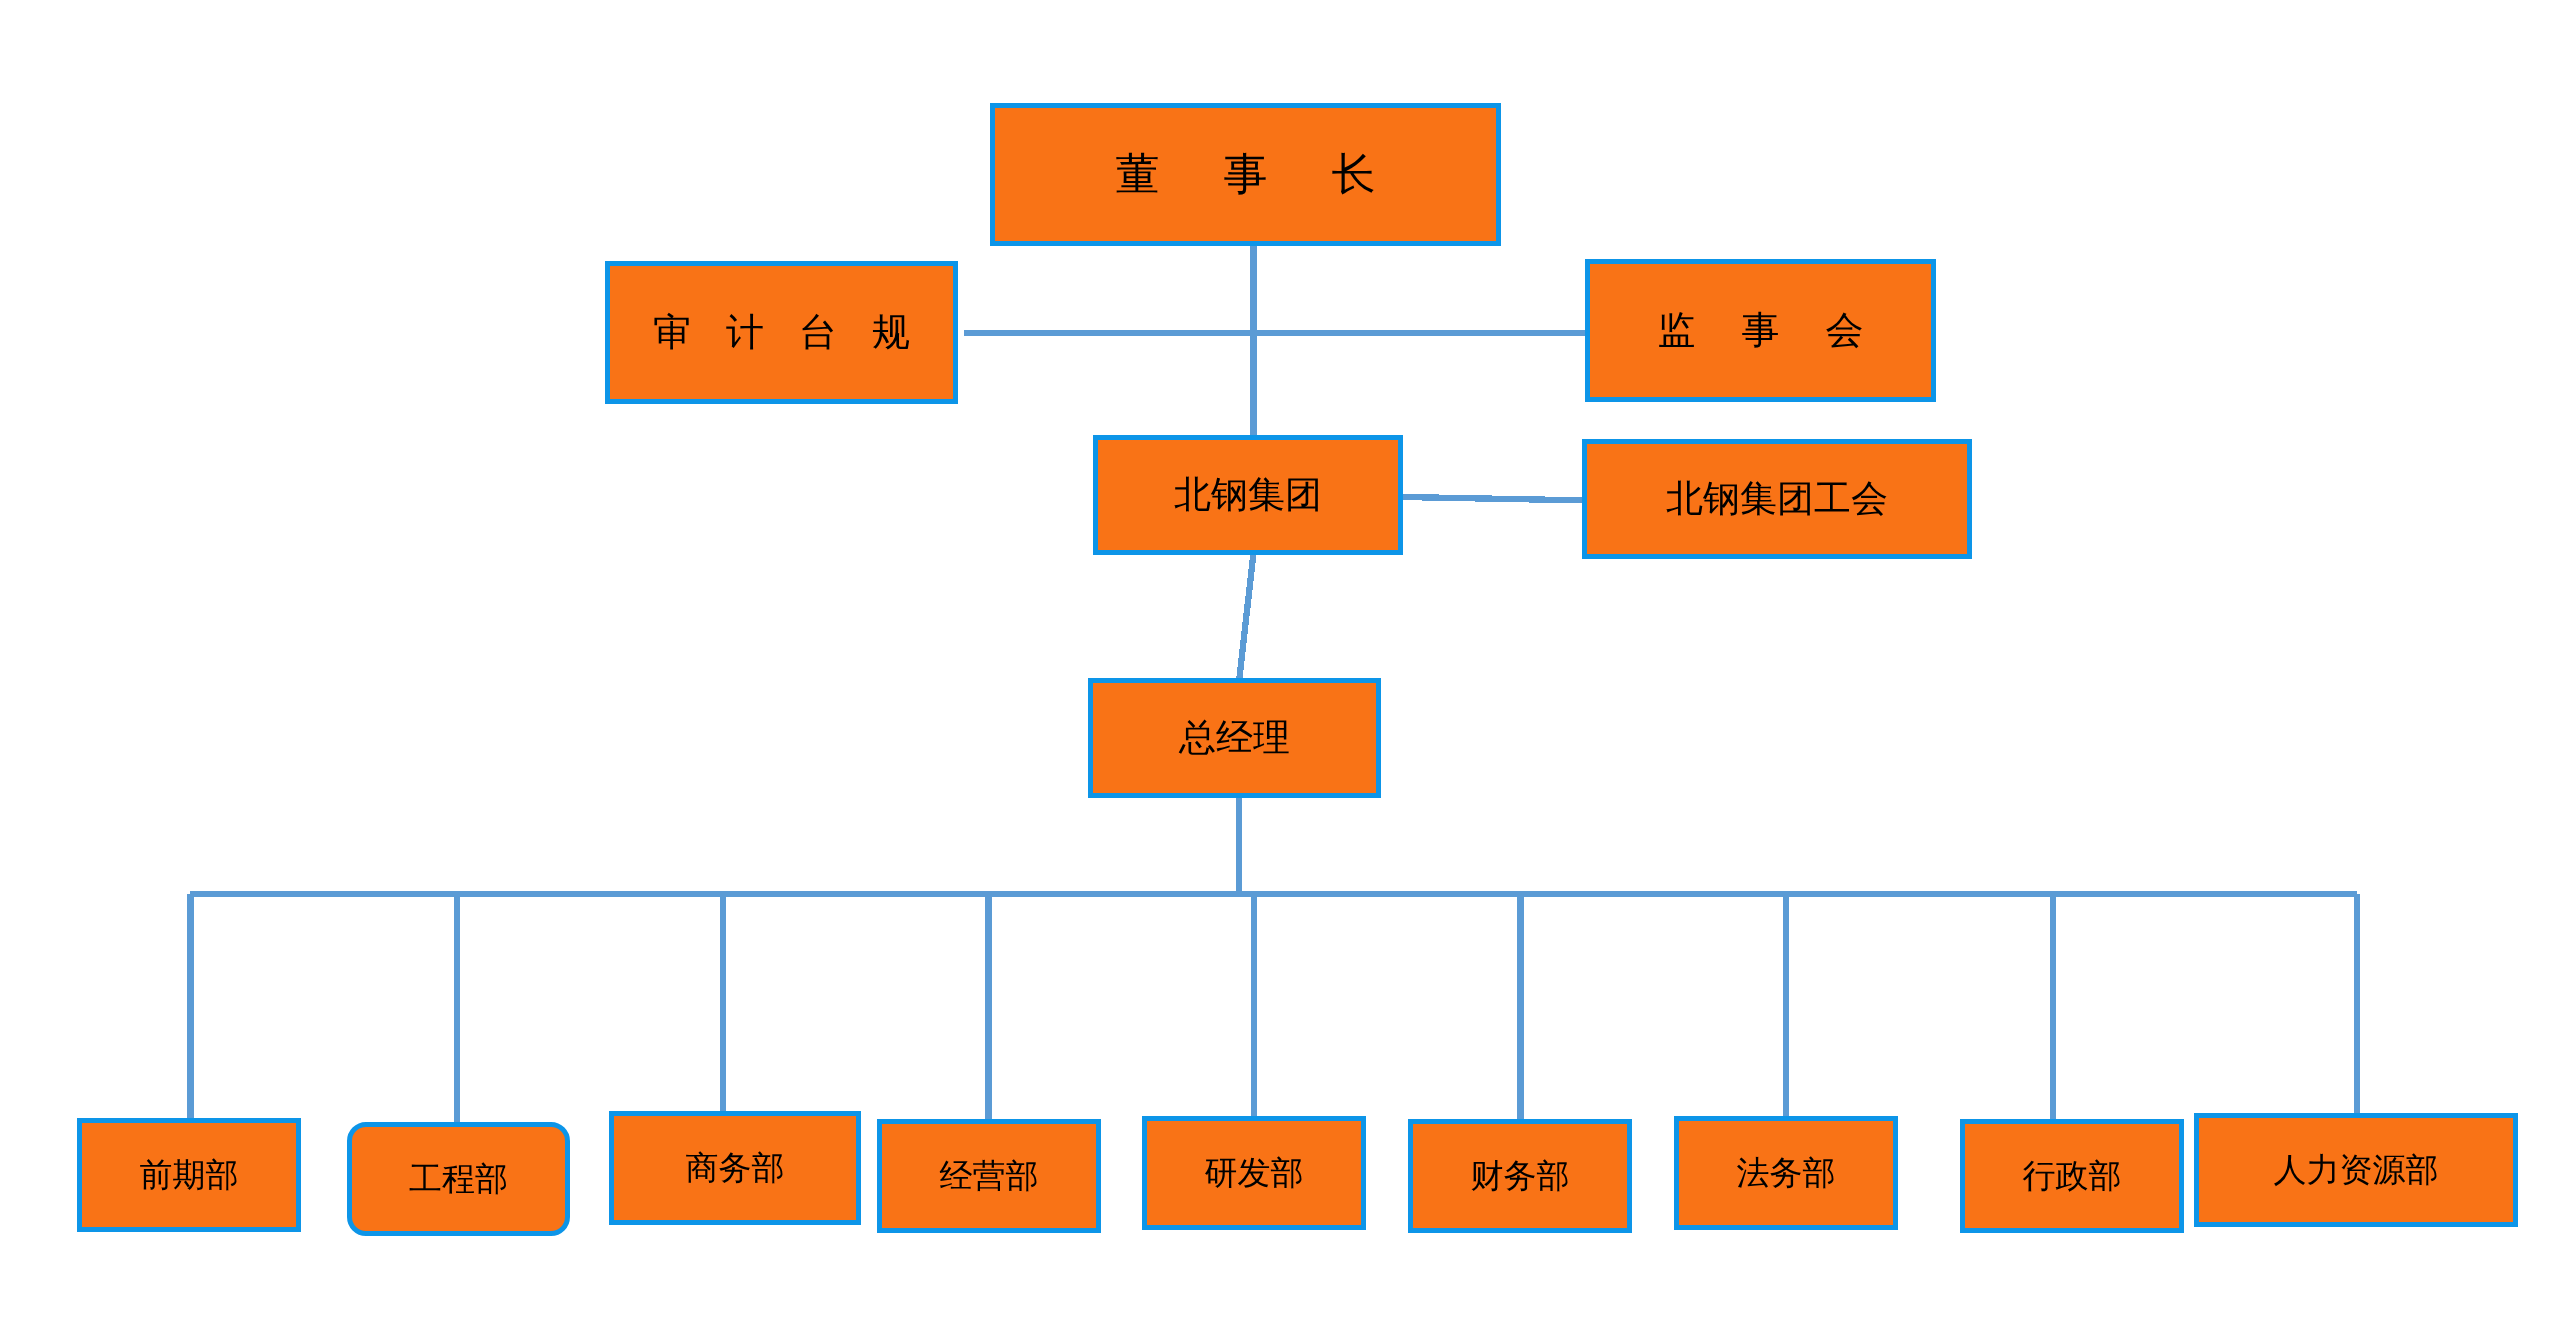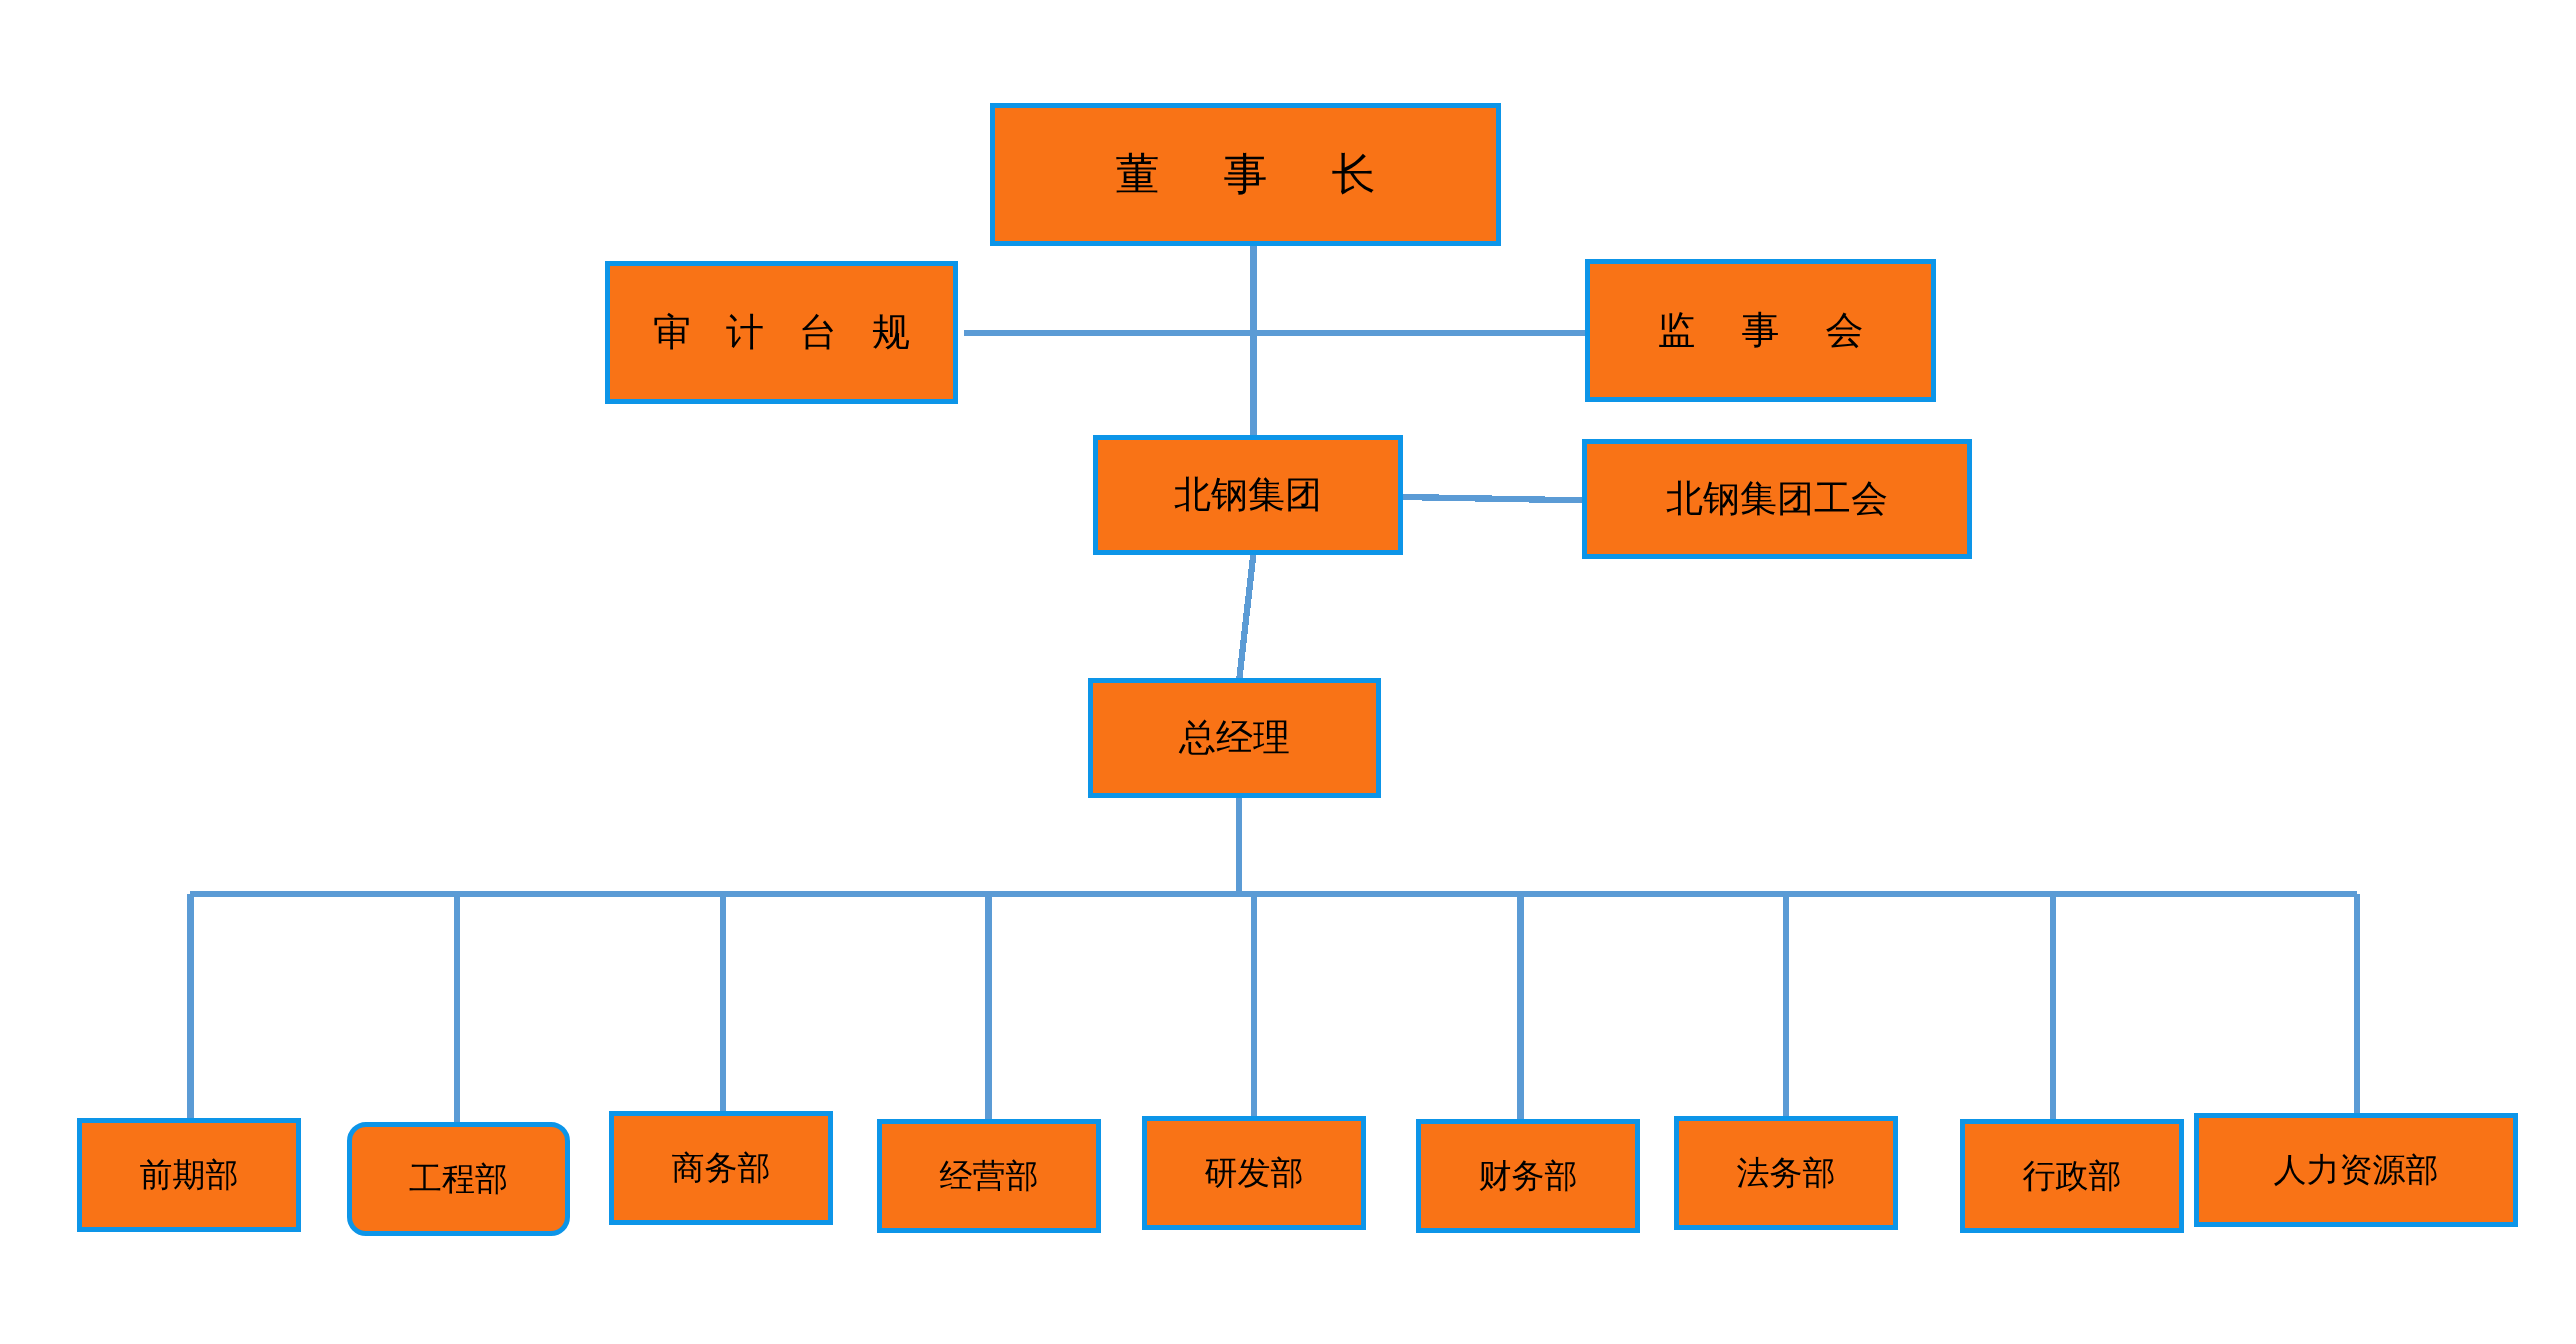--- a/index.html
+++ b/index.html
@@ -133,33 +133,33 @@
   </div>
 
   <div class="node dept" style="left:77px; top:1118px; width:224px; height:114px;">
     <span class="node-label">前期部</span>
   </div>
 
   <div class="node dept" style="left:347px; top:1122px; width:223px; height:114px;border-radius:19px;">
     <span class="node-label">工程部</span>
   </div>
 
-  <div class="node dept" style="left:609px; top:1111px; width:224px; height:114px;">
+  <div class="node dept" style="left:609px; top:1111px; width:252px; height:114px;">
     <span class="node-label">商务部</span>
   </div>
 
   <div class="node dept" style="left:877px; top:1119px; width:224px; height:114px;">
     <span class="node-label">经营部</span>
   </div>
 
   <div class="node dept" style="left:1142px; top:1116px; width:224px; height:114px;">
     <span class="node-label">研发部</span>
   </div>
 
-  <div class="node dept" style="left:1408px; top:1119px; width:224px; height:114px;margin-left:8px;">
+  <div class="node dept" style="left:1408px; top:1119px; width:224px; height:114px;">
     <span class="node-label">财务部</span>
   </div>
 
   <div class="node dept" style="left:1674px; top:1116px; width:224px; height:114px;">
     <span class="node-label">法务部</span>
   </div>
 
   <div class="node dept" style="left:1960px; top:1119px; width:224px; height:114px;">
     <span class="node-label">行政部</span>
   </div>

